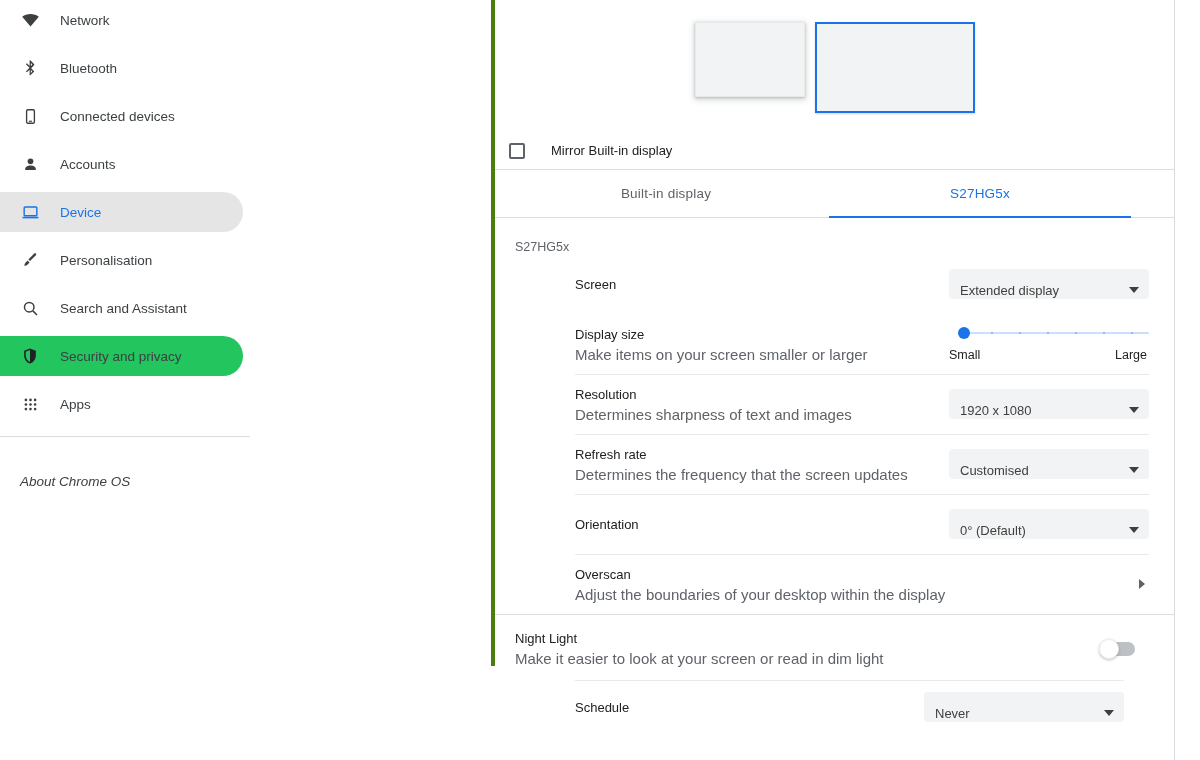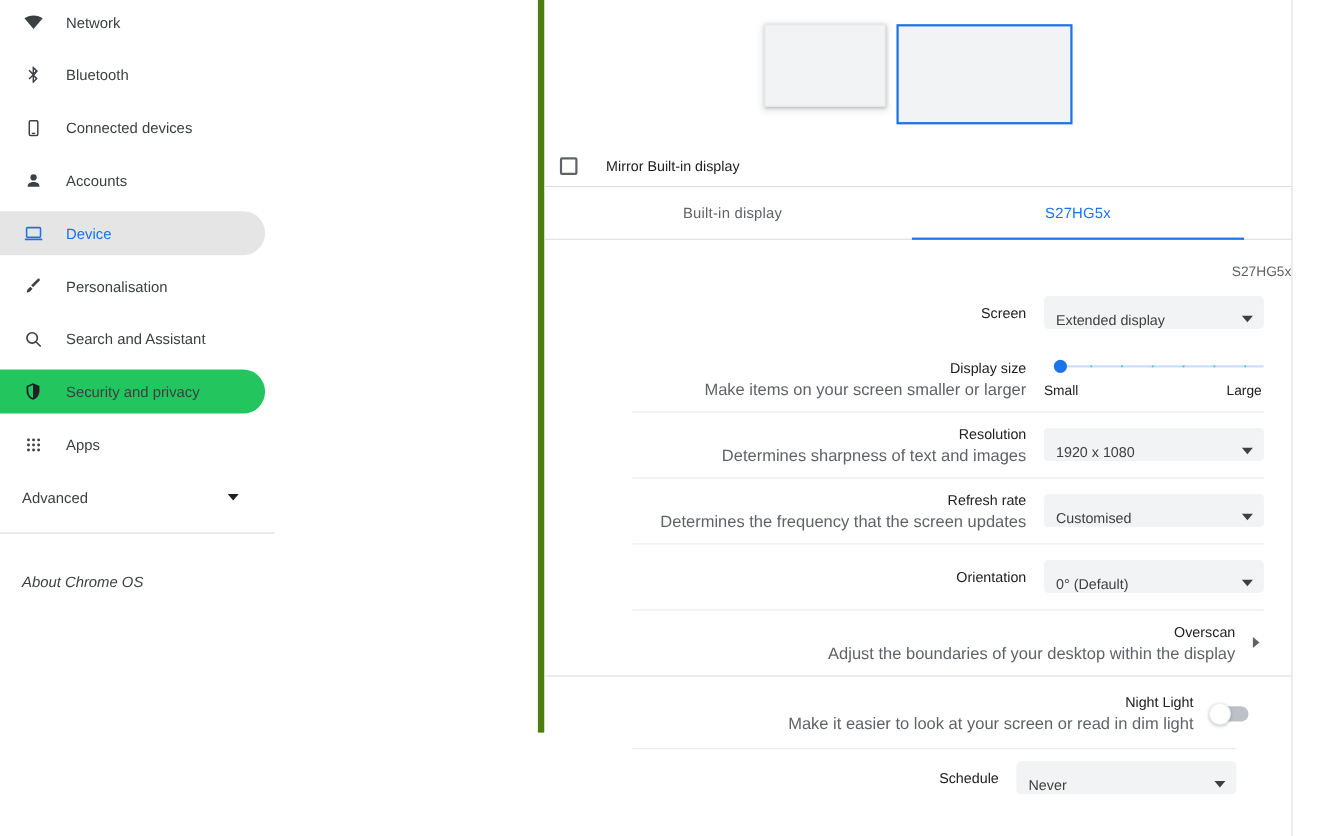--- a/index.html
+++ b/index.html
@@ -9,21 +9,21 @@
     font-family: "Liberation Sans", sans-serif;
     -webkit-font-smoothing: antialiased;
     overflow: hidden;
   }
   #app { position: relative; width: 1200px; height: 760px; display: flex; }
 
   
   .sidebar {
     width: 495px; height: 666px;
     background: #fff;
-    border-right: 6px solid #4d7c0f;
+    border-right: 4px solid #4d7c0f;
     position: relative;
     flex: 0 0 495px;
   }
   .nav-list { padding-top: 0; }
   .nav-item {
     position: relative;
     height: 40px;
     margin: 0 248px 8px 0;
     border-radius: 0 20px 20px 0;
     display: flex; align-items: center;
@@ -62,21 +62,20 @@
     cursor: pointer;
     font-style: italic;
   }
 
   
   .main {
     width: 705px; height: 760px;
     position: relative;
     background: #fff;
     flex: 0 0 705px;
-    text-align: right;
   }
   .main-inner { position: relative; width: 680px; height: 760px; border-right: 1px solid #dadce0; }
 
   
   .arrange {
     position: relative;
     height: 132px;
   }
   .screen-box {
     position: absolute;
@@ -342,24 +341,20 @@
               <circle cx="12" cy="12" r="1.85"></circle>
               <circle cx="18.5" cy="12" r="1.85"></circle>
             <circle cx="5.5" cy="18.5" r="1.85"></circle>
               <circle cx="12" cy="18.5" r="1.85"></circle>
               <circle cx="18.5" cy="18.5" r="1.85"></circle>
           </svg>
         </span>
         <span class="lbl">Apps</span>
       </div>
 
-      <div class="nav-expand">
-        <span>Advanced</span>
-        <span class="caret-dn dark"></span>
-      </div>
 
       <div class="nav-sep"></div>
 
       <div class="nav-about">
         <span>About Chrome OS</span>
       </div>
     </div>
   </nav>
 
   <section class="main">

